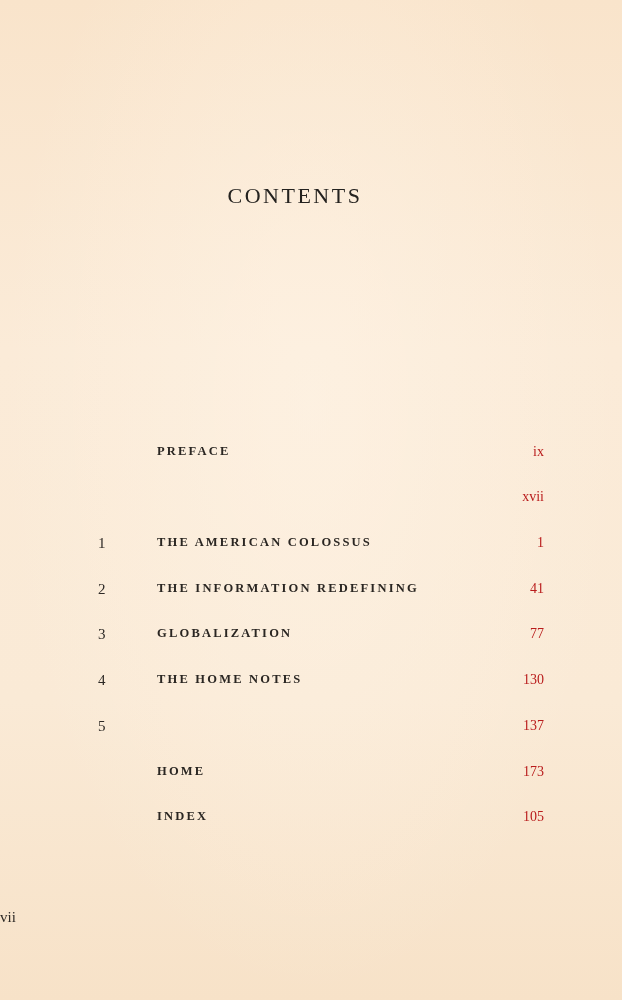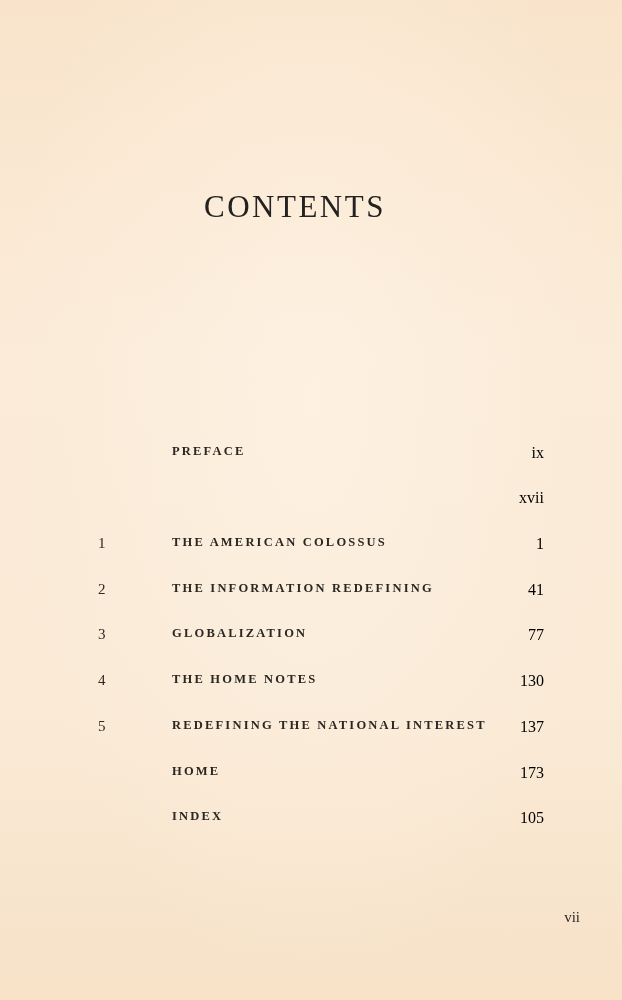--- a/index.html
+++ b/index.html
@@ -10,37 +10,37 @@
       radial-gradient(ellipse at 50% 40%, rgba(255,245,232,0.55) 0%, rgba(255,245,232,0) 70%),
       linear-gradient(180deg, #f9e4cb 0%, #fbebd8 35%, #faead6 70%, #f7e2c8 100%);
     font-family: "Liberation Serif", "DejaVu Serif", serif;
     color: #2a2622;
     position: relative;
   }
   .page { position: absolute; inset: 0; }
   .title {
     position: absolute; top: 168px; left: 0; width: 590px;
     text-align: center;
-    font-size: 31px; letter-spacing: 2.5px; font-weight: normal;
+    font-size: 22px; letter-spacing: 2.5px; font-weight: normal;
     color: #24221f;
   }
   .toc { position: absolute; left: 0; top: 0; width: 622px; }
   .row { position: absolute; left: 0; width: 622px; height: 24px; }
   .num {
     position: absolute; left: 98px; font-size: 15px; color: #2d2925;
   }
   .label {
-    position: absolute; left: 172px; font-size: 12.5px; letter-spacing: 2.2px;
+    position: absolute; left: 157px; font-size: 12.5px; letter-spacing: 2.2px;
     font-weight: bold; color: #2a2622;
   }
   .page-num {
-    position: absolute; right: 78px; font-size: 16px; color: #000000; text-align: center;
+    position: absolute; right: 78px; font-size: 14px; color: #b91c1c; text-align: center;
   }
   .folio {
-    position: absolute; top: 909px; left: 0; width: 580px; text-align: right;
+    position: absolute; top: 909px; left: 0; width: 580px; text-align: left;
     font-size: 15px; color: #2d2925;
   }
 </style>
 </head>
 <body>
 
 <div class="page">
   <h1 class="title">CONTENTS</h1>
 
   <div class="toc">
@@ -68,21 +68,20 @@
       <span class="label">GLOBALIZATION</span>
       <span class="page-num">77</span>
     </div>
     <div class="row" style="top:672px">
       <span class="num">4</span>
       <span class="label">THE HOME NOTES</span>
       <span class="page-num">130</span>
     </div>
     <div class="row" style="top:718px">
       <span class="num">5</span>
-      <span class="label">REDEFINING THE NATIONAL INTEREST</span>
       <span class="page-num">137</span>
     </div>
     <div class="row" style="top:764px">
       <span class="num"></span>
       <span class="label">HOME</span>
       <span class="page-num">173</span>
     </div>
     <div class="row" style="top:809px">
       <span class="num"></span>
       <span class="label">INDEX</span>

